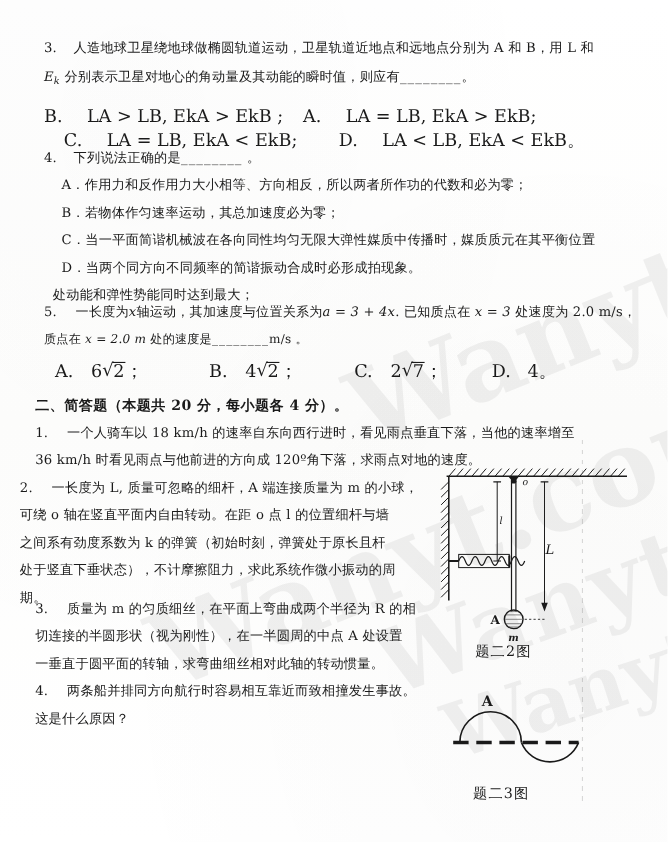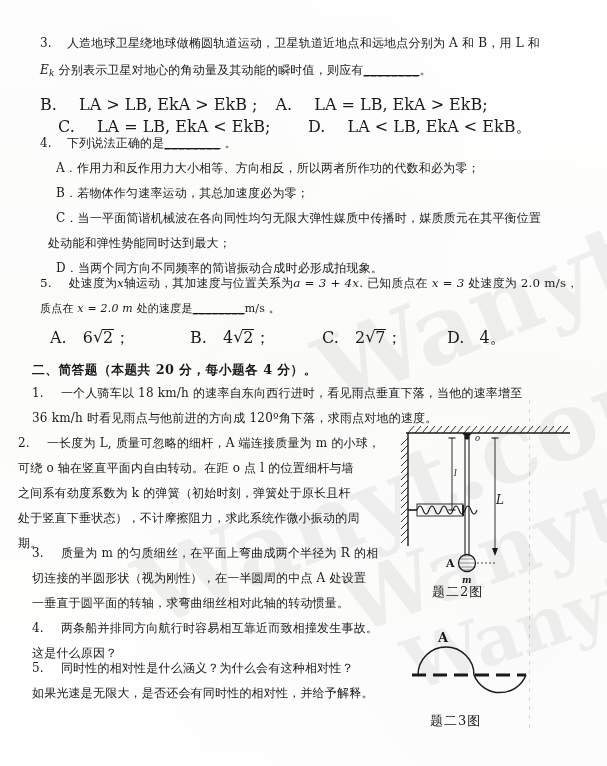--- a/index.html
+++ b/index.html
@@ -66,21 +66,21 @@
   .num { display: inline-block; }
 
   .heading {
     font-weight: 700;
     font-size: 12.8px;
     letter-spacing: 0.4px;
   }
 
   i.v { font-family: "DejaVu Serif", "Liberation Serif", serif; font-style: italic; }
   .sub { font-size: 0.74em; vertical-align: -0.22em; }
-  .blank { text-decoration: underline; letter-spacing: 1px; text-align: center; }
+  .blank { letter-spacing: 1px; text-align: center; }
 
   .opts { display: flex; }
   .opt { white-space: nowrap; }
 
   
   .sqrt { display: inline-block; position: relative; padding-left: 9px; }
   .sqrt::before {
     content: "√";
     position: absolute;
     left: 0; top: -1px;
@@ -167,33 +167,33 @@
 
     <div class="qline" style="padding-left:16px">
       <span>A．</span><span>作用力和反作用力大小相等、方向相反，所以两者所作功的代数和必为零；</span>
     </div>
     <div class="qline" style="padding-left:16px">
       <span>B．</span><span>若物体作匀速率运动，其总加速度必为零；</span>
     </div>
     <div class="qline" style="padding-left:16px">
       <span>C．</span><span>当一平面简谐机械波在各向同性均匀无限大弹性媒质中传播时，媒质质元在其平衡位置</span>
     </div>
+    <div class="qline" style="padding-left:16px">
+      <span>D．</span><span>当两个同方向不同频率的简谐振动合成时必形成拍现象。</span>
+    </div>
     <div class="qline" style="padding-left:8px">
       <span>处动能和弹性势能同时达到最大；</span>
-    </div>
-    <div class="qline" style="padding-left:16px">
-      <span>D．</span><span>当两个同方向不同频率的简谐振动合成时必形成拍现象。</span>
     </div>
   </div>
 
   <div class="block" style="left:40px; top:271px; width:545px;">
     <div class="qline" style="font-size:11.9px">
       <span class="num">5.</span>
       <span style="display:inline-block;width:9px"></span>
-      <span>处速度为</span><i class="v">x</i><span>轴运动，其加速度与位置关系为</span><i class="v">a = 3 + 4x</i><span>. 已知质点在</span> <i class="v">x = 3</i> <span>处速度为 2.0 m/s，</span>
+      <span>一长度为</span><i class="v">x</i><span>轴运动，其加速度与位置关系为</span><i class="v">a = 3 + 4x</i><span>. 已知质点在</span> <i class="v">x = 3</i> <span>处速度为 2.0 m/s，</span>
     </div>
     <div class="qline" style="font-size:11px">
       <span>质点在</span> <i class="v">x = 2.0 m</i> <span>处的速度是</span><span class="blank">________</span><span>m/s 。</span>
     </div>
 
     <div class="opts" style="margin-top:7px; padding-left:10px">
       <div class="opt" style="width:140px">
         <span>A.</span>
         <span style="display:inline-block;width:6px"></span>
         <span>6</span><span class="sqrt"><span class="rad">2</span></span><span>；</span>
@@ -255,28 +255,20 @@
 
   <div class="block" style="left:32px; top:616px; width:385px;">
     <div class="qline">
       <span class="num">4.</span>
       <span style="display:inline-block;width:9px"></span>
       <span>两条船并排同方向航行时容易相互靠近而致相撞发生事故。</span>
     </div>
     <div class="qline"><span>这是什么原因？</span></div>
   </div>
 
-  <div class="block" style="left:32px; top:656px; width:400px;">
-    <div class="qline">
-      <span class="num">5.</span>
-      <span style="display:inline-block;width:9px"></span>
-      <span>同时性的相对性是什么涵义？为什么会有这种相对性？</span>
-    </div>
-    <div class="qline"><span>如果光速是无限大，是否还会有同时性的相对性，并给予解释。</span></div>
-  </div>
 
   <svg id="fig1" class="block" viewBox="0 0 180 170">
 
     <line x1="6" y1="9" x2="170" y2="9" stroke="#1a1a1a" stroke-width="1.4"></line>
     <g stroke="#1a1a1a" stroke-width="0.9">
       <line x1="8" y1="9" x2="14" y2="2"></line>
         <line x1="15" y1="9" x2="21" y2="2"></line>
       <line x1="22" y1="9" x2="28" y2="2"></line>
         <line x1="29" y1="9" x2="35" y2="2"></line>
       <line x1="36" y1="9" x2="42" y2="2"></line>

